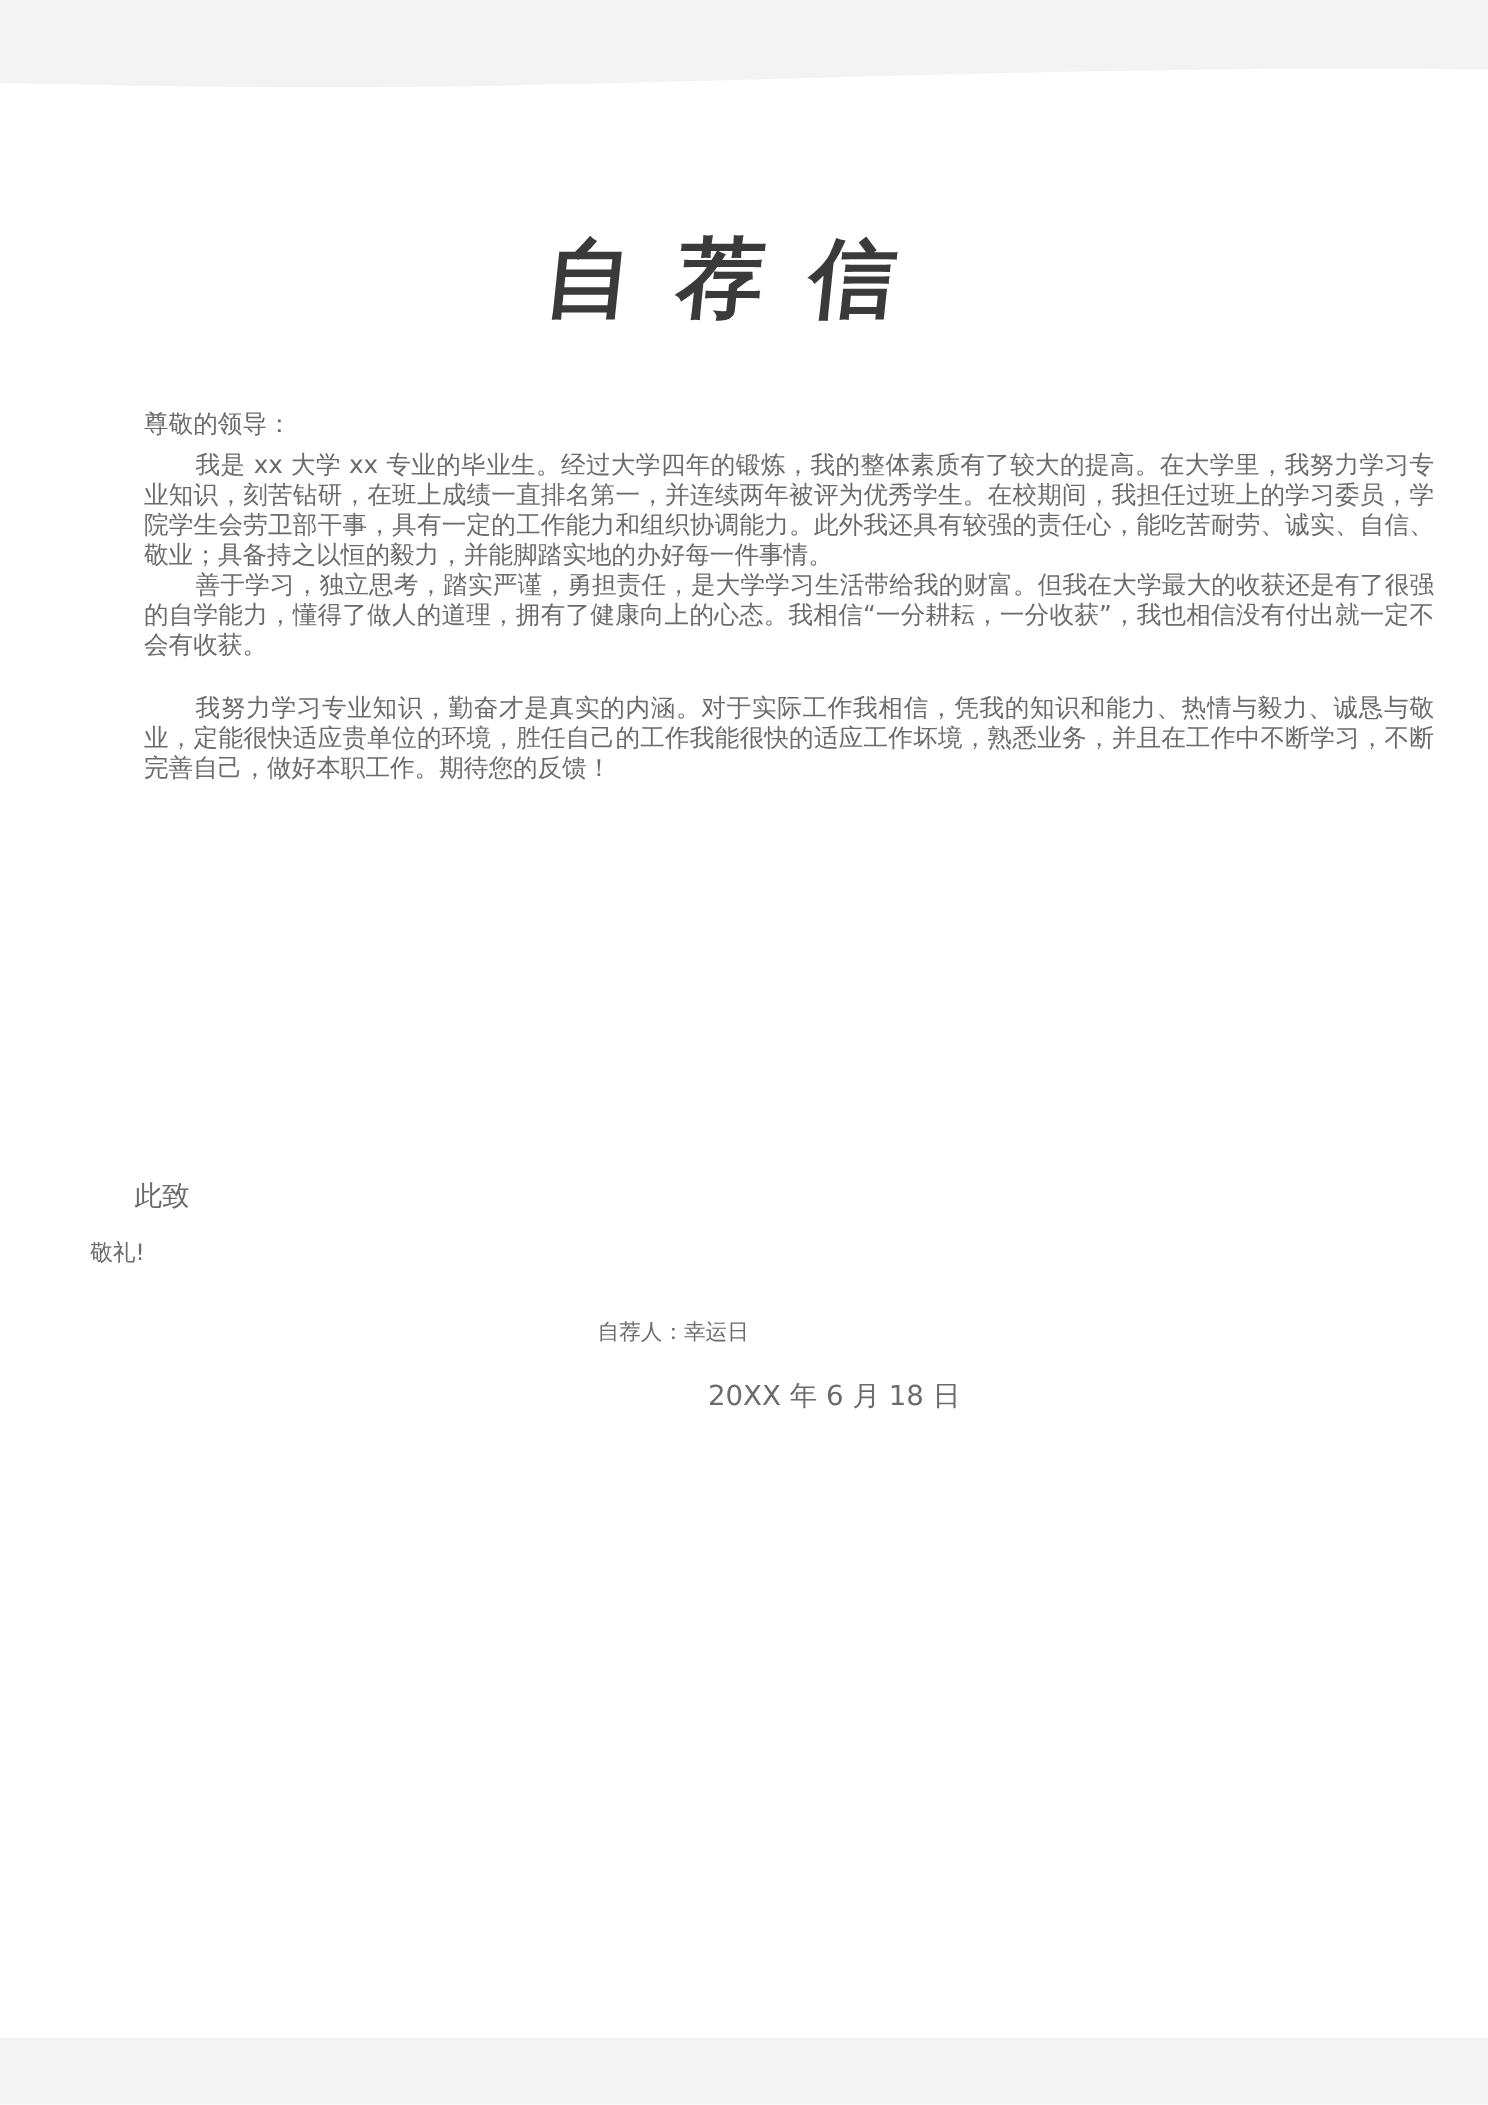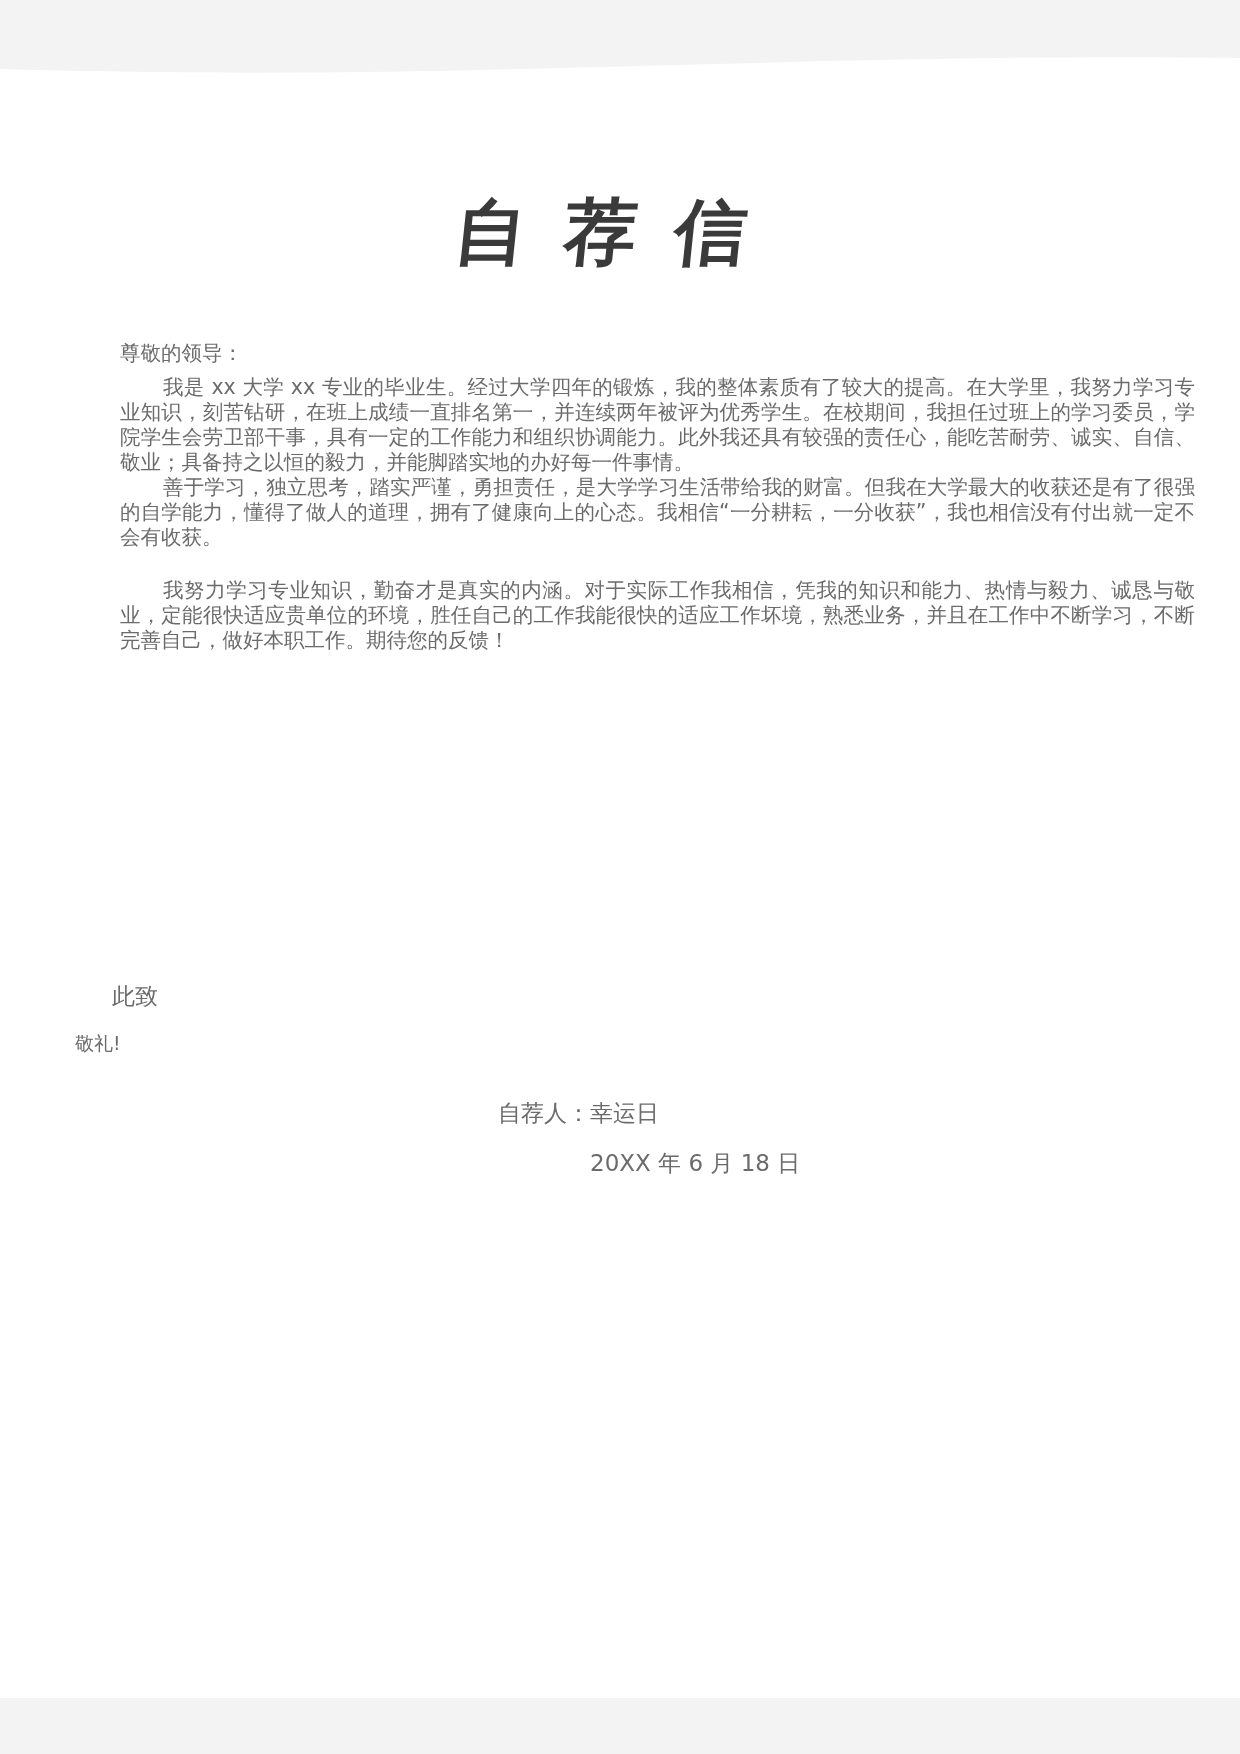--- a/index.html
+++ b/index.html
@@ -17,21 +17,21 @@
       font-size: 72px; font-weight: bold; color: #3a3a3a; letter-spacing: 38px;
       line-height: 84px; transform: skewX(-6deg);
     }
     .letter { position: absolute; left: 75px; top: 332px; width: 1075px; font-size: 20.5px; margin-left: 45px; }
     .line { line-height: 43px; white-space: nowrap; }
     .para { line-height: 25px; text-align: justify; text-align-last: left; }
     .indent { text-indent: 43px; }
     .gap { height: 28px; }
     .closing-1 { position: absolute; left: 112px; top: 950px; font-size: 23px; margin-top: 31px; }
     .closing-2 { position: absolute; left: 75px; top: 1000px; font-size: 19px; margin-top: 31px; }
-    .signer { position: absolute; left: 498px; top: 1098px; font-size: 23px; }
+    .signer { position: absolute; left: 498px; top: 1098px; font-size: 18px; }
     .date { position: absolute; left: 590px; top: 1148px; font-size: 23px; }
   </style>
 </head>
 <body>
 
 <svg class="top-band" viewBox="0 0 1240 80" preserveAspectRatio="none">
   <path d="M0 0 H1240 V58 C1000 55 800 62 560 68 C380 73 230 75 0 69 Z" fill="#f3f3f3"></path>
 </svg>
 
 <div class="title">自荐信</div>

